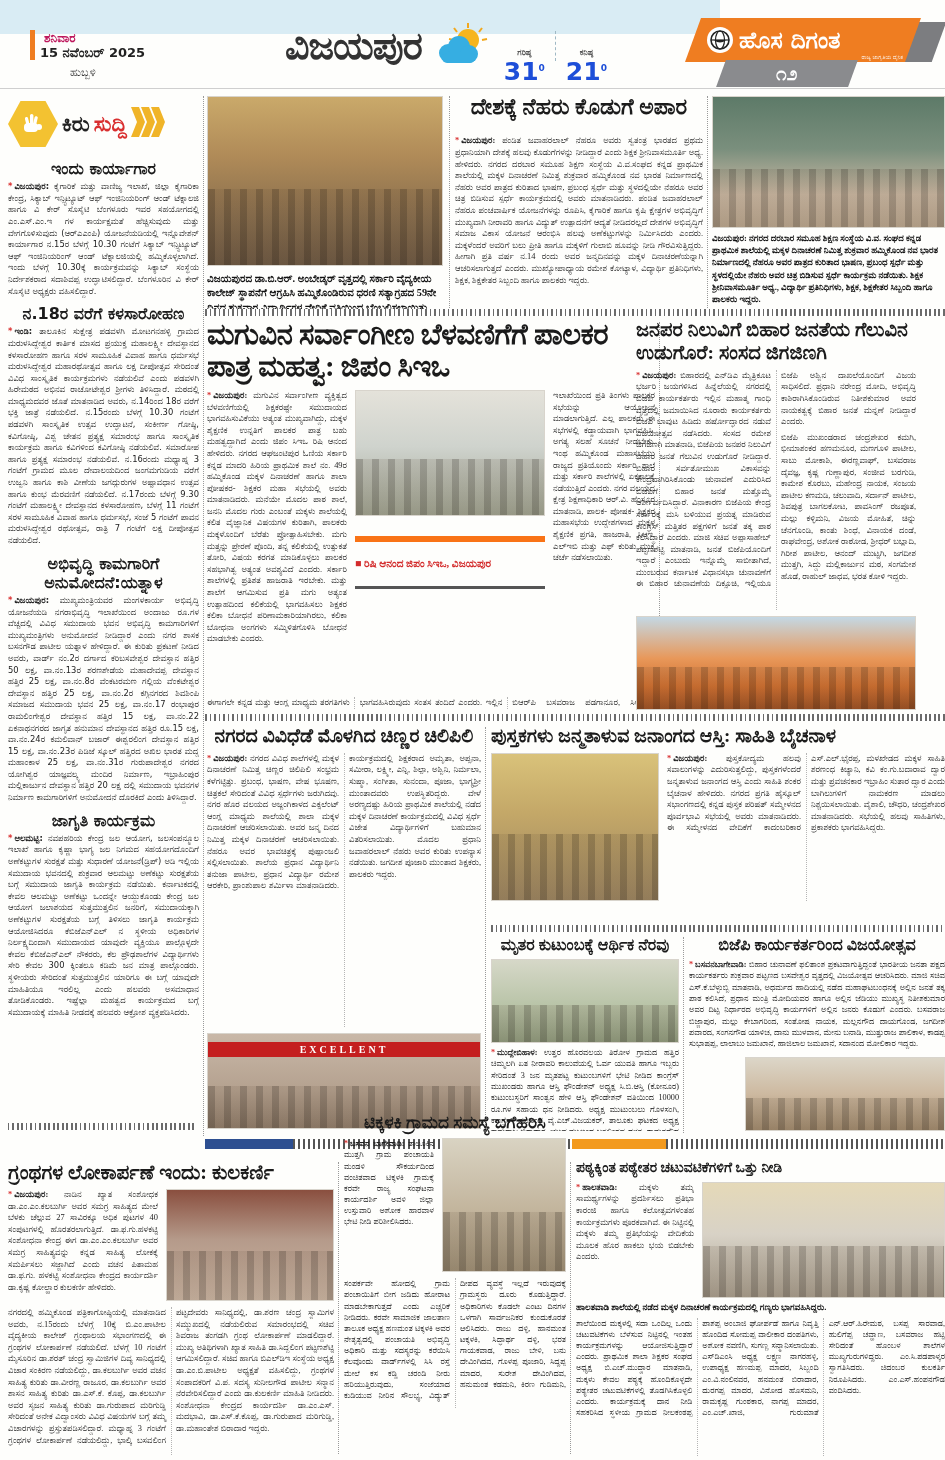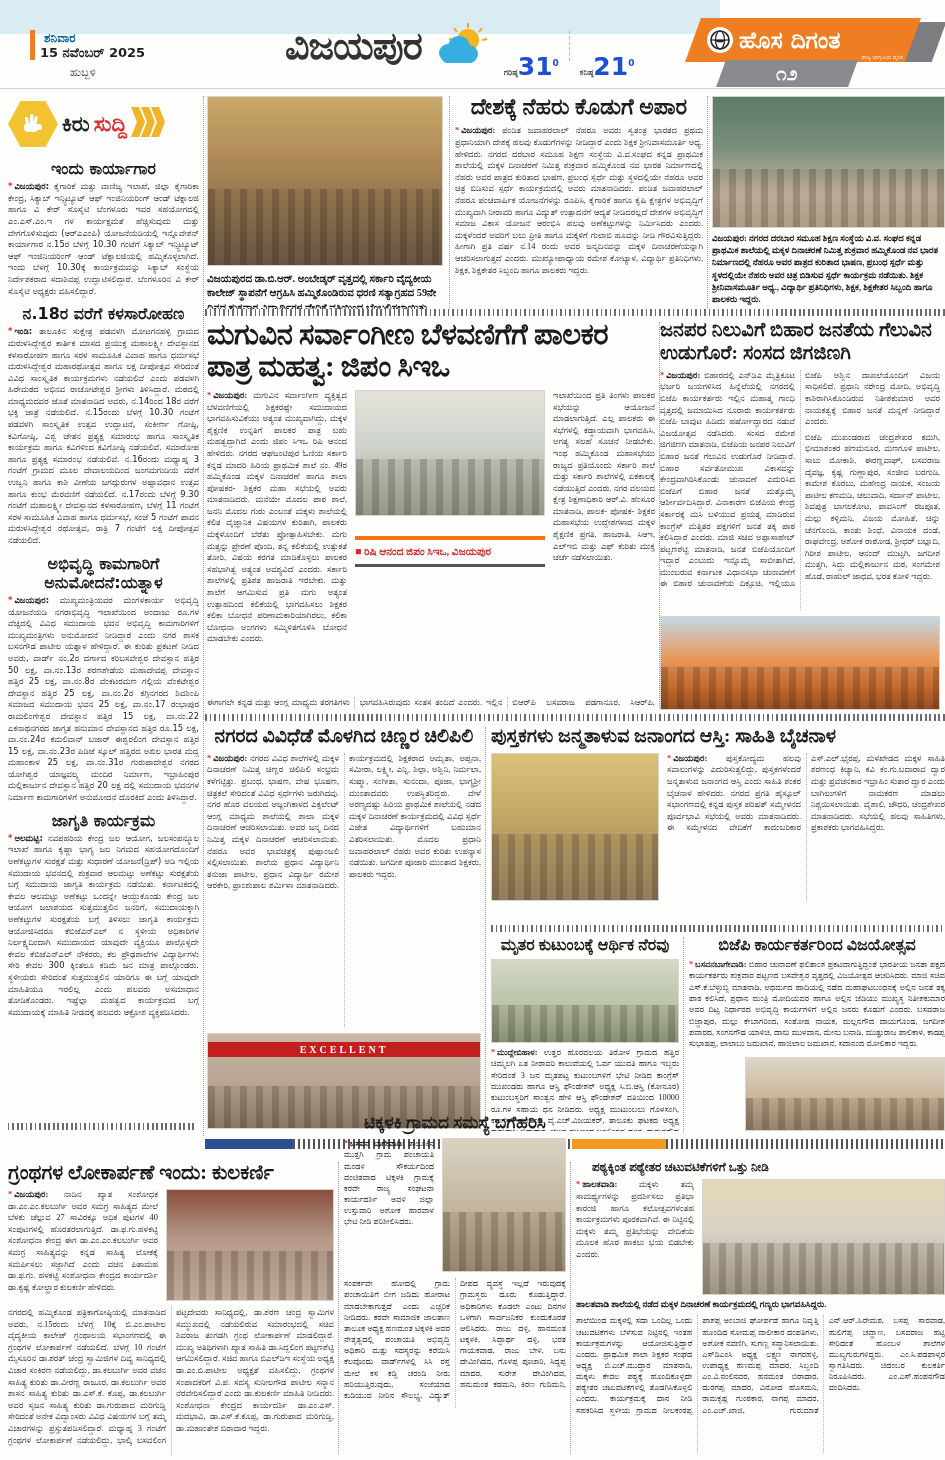--- a/index.html
+++ b/index.html
@@ -2,26 +2,26 @@
 <html><head>
 <meta charset="utf-8">
 <style>
   html,body{margin:0;padding:0;background:#e9e9e6;}
   *{box-sizing:border-box;}
   .page{position:relative;width:945px;height:1460px;margin:0 auto;background:#fefefc;
         font-family:"DejaVu Sans",sans-serif;color:#1d1d1d;overflow:hidden;}
   
   .band{position:absolute;left:0;top:28;width:720px;height:34px;background:#d9ecf4;}
   .tick{position:absolute;left:30px;top:30px;width:5px;height:30px;background:#ef7d21;}
-  .day{position:absolute;left:44px;top:31px;font-size:12px;font-weight:bold;color:#0369a1;}
+  .day{position:absolute;left:44px;top:31px;font-size:12px;font-weight:bold;color:#be185d;}
   .date{position:absolute;left:40px;top:45px;font-size:13px;font-weight:bold;color:#222;}
   .subed{position:absolute;left:70px;top:66px;font-size:11px;color:#333;}
   .mastc{position:absolute;left:285px;top:18px;height:56px;display:flex;align-items:center;gap:10px;}
   .city{font-size:38px;font-weight:800;color:#333;letter-spacing:-1px;line-height:1;}
-  .temp{display:flex;align-items:flex-end;line-height:1;margin-top:40px;}
+  .temp{display:flex;flex-direction:column;align-items:center;line-height:1;margin-top:40px;}
   .tlabel{font-size:8px;font-weight:bold;color:#555;margin-bottom:2px;}
   .tval{font-size:25px;font-weight:700;color:#1d4ed8;}
   .tval sup{font-size:9px;vertical-align:super;}
   .tdiv{width:0;height:30px;border-left:1px dashed #9fb8c4;}
   .brand{position:absolute;right:0;top:6px;width:252px;height:84px;}
   .bg1{position:absolute;left:14px;top:16px;width:232px;height:40px;background:#7c7d80;transform:skewX(-20deg);}
   .orangebox{position:absolute;left:0;top:12px;width:220px;height:44px;background:#ef7d21;transform:skewX(-20deg);}
   .obi{transform:skewX(20deg);display:flex;align-items:center;height:100%;padding-left:14px;gap:6px;position:relative;}
   .bname{font-size:23px;font-weight:800;color:#fff;letter-spacing:0;}
   .btag{position:absolute;right:10px;bottom:1px;font-size:5.5px;color:#fff;}
@@ -76,21 +76,21 @@
   .leftstripe{position:absolute;left:0;right:4px;bottom:4px;}
   
   .abs{position:absolute;overflow:hidden;font-family:Liberation Serif, serif;}
   .mrow{display:flex;gap:8px;margin-top:7px;}
   .quote{margin-top:6px;}
   .qtop{display:flex;gap:6px;align-items:flex-start;}
   .qcirc{width:42px;height:26px;position:relative;flex:none;margin-top:2px;}
   .qc1{position:absolute;left:0;top:0;width:24px;height:24px;border-radius:50%;background:#e63434;}
   .qc2{position:absolute;left:15px;top:0;width:24px;height:24px;border-radius:50%;background:#f4a321;opacity:.92;}
   .qtext{font-size:9.6px;font-weight:bold;line-height:1.45;text-align:left;}
-  .qattr{margin-top:20px;border-top:4px solid #f97316;border-bottom:3px solid #555;padding:6px 0;
+  .qattr{margin-top:20px;border-top:6px solid #f97316;border-bottom:3px solid #555;padding:16px 0;
          color:#d32b2b;font-weight:bold;font-size:10.5px;}
   .divider{position:absolute;left:205px;top:1139px;width:740px;height:10px;display:flex;}
   .seg-blue{width:88px;background:#2d4f91;}
   .seg-orange{width:94px;background:#f39a1e;}
   .seg-stripe{flex:1;background:repeating-linear-gradient(90deg,#555 0 2px,#fff 2px 5px);}
   .brow{display:flex;gap:8px;margin-top:5px;}
 </style>
 </head>
 <body>
 
@@ -206,21 +206,21 @@
 
   <div class="vdot" style="left:203px;top:96px;height:1040px;"></div>
 
   <div class="abs photo ph-tent" style="left:207px;top:96px;width:236px;height:170px;"></div>
   <div class="abs cap" style="left:207px;top:272px;width:236px;height:58px;">ವಿಜಯಪುರದ ಡಾ.ಬಿ.ಆರ್. ಅಂಬೇಡ್ಕರ್ ವೃತ್ತದಲ್ಲಿ ಸರ್ಕಾರಿ ವೈದ್ಯಕೀಯ ಕಾಲೇಜ್ ಸ್ಥಾಪನೆಗೆ ಆಗ್ರಹಿಸಿ ಹಮ್ಮಿಕೊಂಡಿರುವ ಧರಣಿ ಸತ್ಯಾಗ್ರಹದ 59ನೇ ದಿನದ ಶುಕ್ರವಾರ ವಿದ್ಯಾರ್ಥಿಗಳ ವೇದಿಕೆ ವತಿಯಿಂದ ಬೆಂಬಲಿಸಲಾಯಿತು.</div>
 
   <div class="vdot" style="left:449px;top:96px;height:212px;"></div>
 
   <div class="abs" style="left:455px;top:94px;width:248px;height:214px;">
     <h2 class="h-lg center" style="font-size:22px;">ದೇಶಕ್ಕೆ ನೆಹರು ಕೊಡುಗೆ ಅಪಾರ</h2>
-    <div class="bodytxt" style="margin-top:5px;height:180px;overflow:hidden;">
+    <div class="bodytxt" style="margin-top:15px;height:180px;overflow:hidden;">
       <p><span class="star">*</span><span class="dl">ವಿಜಯಪುರ:</span> <span>ಪಂಡಿತ ಜವಾಹರಲಾಲ್ ನೆಹರೂ ಅವರು ಸ್ವತಂತ್ರ ಭಾರತದ ಪ್ರಥಮ ಪ್ರಧಾನಿಯಾಗಿ ದೇಶಕ್ಕೆ ಹಲವು ಕೊಡುಗೆಗಳನ್ನು ನೀಡಿದ್ದಾರೆ ಎಂದು ಶಿಕ್ಷಕ ಶ್ರೀನಿವಾಸಮೂರ್ತಿ ಅಧ್ಯ. ಹೇಳಿದರು. ನಗರದ ದರಬಾರ ಸಮೂಹ ಶಿಕ್ಷಣ ಸಂಸ್ಥೆಯ ವಿ.ವ.ಸಂಘದ ಕನ್ನಡ ಪ್ರಾಥಮಿಕ ಶಾಲೆಯಲ್ಲಿ ಮಕ್ಕಳ ದಿನಾಚರಣೆ ನಿಮಿತ್ತ ಶುಕ್ರವಾರ ಹಮ್ಮಿಕೊಂಡ ನವ ಭಾರತ ನಿರ್ಮಾಣದಲ್ಲಿ ನೆಹರು ಅವರ ಪಾತ್ರದ ಕುರಿತಾದ ಭಾಷಣ, ಪ್ರಬಂಧ ಸ್ಪರ್ಧೆ ಮತ್ತು ಸ್ಥಳದಲ್ಲಿಯೇ ನೆಹರೂ ಅವರ ಚಿತ್ರ ಬಿಡಿಸುವ ಸ್ಪರ್ಧೆ ಕಾರ್ಯಕ್ರಮದಲ್ಲಿ ಅವರು ಮಾತನಾಡಿದರು. ಪಂಡಿತ ಜವಾಹರಲಾಲ್ ನೆಹರೂ ಪಂಚವಾರ್ಷಿಕ ಯೋಜನೆಗಳನ್ನು ರೂಪಿಸಿ, ಕೈಗಾರಿಕೆ ಹಾಗೂ ಕೃಷಿ ಕ್ಷೇತ್ರಗಳ ಅಭಿವೃದ್ಧಿಗೆ ಮುಖ್ಯವಾಗಿ ನೀರಾವರಿ ಹಾಗೂ ವಿದ್ಯುತ್ ಉತ್ಪಾದನೆಗೆ ಆದ್ಯತೆ ನೀಡಿದರಲ್ಲದೆ ದೇಶಗಳ ಅಭಿವೃದ್ಧಿಗೆ ಸಮಾಜ ವಿಕಾಸ ಯೋಜನೆ ಆರಂಭಿಸಿ ಹಲವು ಅಣೆಕಟ್ಟುಗಳನ್ನು ನಿರ್ಮಿಸಿದರು ಎಂದರು. ಮಕ್ಕಳೆಂದರೆ ಅವರಿಗೆ ಬಲು ಪ್ರೀತಿ ಹಾಗೂ ಮಕ್ಕಳಿಗೆ ಗುಲಾಬಿ ಹೂವನ್ನು ನೀಡಿ ಗೌರವಿಸುತ್ತಿದ್ದರು. ಹೀಗಾಗಿ ಪ್ರತಿ ವರ್ಷ ನ.14 ರಂದು ಅವರ ಜನ್ಮದಿನವನ್ನು ಮಕ್ಕಳ ದಿನಾಚರಣೆಯನ್ನಾಗಿ ಆಚರಿಸಲಾಗುತ್ತದೆ ಎಂದರು. ಮುಖ್ಯೋಪಾಧ್ಯಾಯ ರಮೇಶ ಕೋಟ್ಯಾಳ, ವಿದ್ಯಾರ್ಥಿ ಪ್ರತಿನಿಧಿಗಳು, ಶಿಕ್ಷಕ, ಶಿಕ್ಷಕೇತರ ಸಿಬ್ಬಂದಿ ಹಾಗೂ ಪಾಲಕರು ಇದ್ದರು.</span></p>
     </div>
   </div>
 
   <div class="vdot" style="left:707px;top:96px;height:212px;"></div>
 
   <div class="abs photo ph-class" style="left:712px;top:96px;width:233px;height:132px;"></div>
   <div class="abs capsm" style="left:712px;top:232px;width:233px;height:78px;">ವಿಜಯಪುರ: ನಗರದ ದರಬಾರ ಸಮೂಹ ಶಿಕ್ಷಣ ಸಂಸ್ಥೆಯ ವಿ.ವ. ಸಂಘದ ಕನ್ನಡ ಪ್ರಾಥಮಿಕ ಶಾಲೆಯಲ್ಲಿ ಮಕ್ಕಳ ದಿನಾಚರಣೆ ನಿಮಿತ್ತ ಶುಕ್ರವಾರ ಹಮ್ಮಿಕೊಂಡ ನವ ಭಾರತ ನಿರ್ಮಾಣದಲ್ಲಿ ನೆಹರೂ ಅವರ ಪಾತ್ರದ ಕುರಿತಾದ ಭಾಷಣ, ಪ್ರಬಂಧ ಸ್ಪರ್ಧೆ ಮತ್ತು ಸ್ಥಳದಲ್ಲಿಯೇ ನೆಹರು ಅವರ ಚಿತ್ರ ಬಿಡಿಸುವ ಸ್ಪರ್ಧೆ ಕಾರ್ಯಕ್ರಮ ನಡೆಯಿತು. ಶಿಕ್ಷಕ ಶ್ರೀನಿವಾಸಮೂರ್ತಿ ಅಧ್ಯ., ವಿದ್ಯಾರ್ಥಿ ಪ್ರತಿನಿಧಿಗಳು, ಶಿಕ್ಷಕ, ಶಿಕ್ಷಕೇತರ ಸಿಬ್ಬಂದಿ ಹಾಗೂ ಪಾಲಕರು ಇದ್ದರು.</div>
 
   <div class="abs hstripe" style="left:205px;top:309px;width:740px;"></div>
@@ -241,21 +241,21 @@
         <p><span>ಇಲಾಖೆಯಿಂದ ಪ್ರತಿ ತಿಂಗಳು ಪಾಲಕರ ಸಭೆಯನ್ನು ಆಯೋಜನೆ ಮಾಡಲಾಗುತ್ತಿದೆ. ಎಲ್ಲ ಪಾಲಕರು ಈ ಸಭೆಗಳಲ್ಲಿ ಕಡ್ಡಾಯವಾಗಿ ಭಾಗವಹಿಸಿ, ಅಗತ್ಯ ಸಲಹೆ ಸೂಚನೆ ನೀಡಬೇಕು. ಇಂಥ ಹಮ್ಮಿಕೊಂಡ ಮಹಾಸಭೆಯು ರಾಜ್ಯದ ಪ್ರತಿಯೊಂದು ಸರ್ಕಾರಿ ಶಾಲೆ ಮತ್ತು ಸರ್ಕಾರಿ ಶಾಲೆಗಳಲ್ಲಿ ಏಕಕಾಲಕ್ಕೆ ನಡೆಯುತ್ತಿದೆ ಎಂದರು. ನಗರ ವಲಯದ ಕ್ಷೇತ್ರ ಶಿಕ್ಷಣಾಧಿಕಾರಿ ಆರ್.ವಿ. ಹೆಂಸೂರ ಮಾತನಾಡಿ, ಪಾಲಕ- ಪೋಷಕ- ಶಿಕ್ಷಕರ ಮಹಾಸಭೆಯ ಉದ್ದೇಶಗಳಾದ ಮಕ್ಕಳ ಶೈಕ್ಷಣಿಕ ಪ್ರಗತಿ, ಹಾಜರಾತಿ, ಸಿಆಇ, ಎಲ್‌ಇಬಿ ಮತ್ತು ಎಫ್ ಕುರಿತು ಮುಕ್ತ ಚರ್ಚೆ ನಡೆಸಲಾಯಿತು.</span></p>
       </div>
     </div>
     <div class="bodytxt cols3" style="margin-top:5px;height:54px;">
       <p>ಈಗಾಗಲೇ ಕನ್ನಡ ಮತ್ತು ಆಂಗ್ಲ ಮಾಧ್ಯಮ ತರಗತಿಗಳು ನಡೆಯುತ್ತಿದೆ. ಇಂದು ನಡೆದ ಪಾಲಕ ಪೋಷಕರು ಮತ್ತು ಶಿಕ್ಷಕರ ಮಹಾ ಸಭೆಗೆ ಬಹಳ ಜನ ಪಾಲಕರು ಭಾಗವಹಿಸಿರುವುದು ಸಂತಸ ತಂದಿದೆ ಎಂದರು. ಇಲ್ಲಿನ ಇಟಗಿ, ಶಾಲೆಯ ಮುಖ್ಯ ಗುರು ಚಂದ್ರಕಾಂತ ಕನ್ನೆ, ಪಿ.ಕೆ. ದಳವಾಯಿ, ಶಿಕ್ಷಣ ಸಂಯೋಜಕ ರಾಜು ಮಸೂತಿ, ಬಿಆರ್‌ಪಿ ಬಸವರಾಜ ಪಡಗಾನೂರ, ಸಿಆರ್‌ಪಿ, ಎಸ್‌ಡಿಎಂ ಡ್ಯಾಂಶಿವ ಪ್ರಾದೇಶಿಕ ವ್ಯವಸ್ಥಾಪಕ ವಿಕಾಸ, ಶಿಕ್ಷಕ ಮಲ್ಲಯ್ಯ ಸ್ವಾಮಿ, ಸವಿತಾ ತಿಗಡಿ ಇದ್ದರು.</p>
     </div>
   </div>
 
   <div class="vdot" style="left:659px;top:322px;height:386px;"></div>
 
-  <div class="abs" style="left:660px;top:318px;width:280px;height:394px;">
+  <div class="abs" style="left:636px;top:318px;width:280px;height:394px;">
     <h2 class="h-lg">ಜನಪರ ನಿಲುವಿಗೆ ಬಿಹಾರ ಜನತೆಯ ಗೆಲುವಿನ ಉಡುಗೊರೆ: ಸಂಸದ ಜಿಗಜಿಣಗಿ</h2>
     <div class="bodytxt cols2" style="margin-top:5px;height:240px;">
       <p><span class="star">*</span><span class="dl">ವಿಜಯಪುರ:</span> <span>ಬಿಹಾರದಲ್ಲಿ ಎನ್‌ಡಿಎ ಮೈತ್ರಿಕೂಟ ಭರ್ಜರಿ ಜಯಗಳಿಸಿದ ಹಿನ್ನೆಲೆಯಲ್ಲಿ ನಗರದಲ್ಲಿ ಬಿಜೆಪಿ ಕಾರ್ಯಕರ್ತರು ಇಲ್ಲಿನ ಮಹಾತ್ಮ ಗಾಂಧಿ ವೃತ್ತದಲ್ಲಿ ಜಮಾಯಿಸಿದ ನೂರಾರು ಕಾರ್ಯಕರ್ತರು ಬಿಜೆಪಿ ಬಾವುಟ ಹಿಡಿದು ಹರ್ಷೋದ್ಘಾರದ ನಡುವೆ ವಿಜಯೋತ್ಸವ ನಡೆಸಿದರು. ಸಂಸದ ರಮೇಶ ಜಿಗಜಿಣಗಿ ಮಾತನಾಡಿ, ಬಿಜೆಪಿಯ ಜನಪರ ನಿಲುವಿಗೆ ಬಿಹಾರ ಜನತೆ ಗೆಲುವಿನ ಉಡುಗೊರೆ ನೀಡಿದ್ದಾರೆ. ಬಿಹಾರ ಸರ್ವತೋಮುಖ ವಿಕಾಸವನ್ನು ಕೇಂದ್ರವಾಗಿರಿಸಿಕೊಂಡು ಚುನಾವಣೆ ಎದುರಿಸಿದ ಬಿಜೆಪಿಗೆ ಬಿಹಾರ ಜನತೆ ಮತ್ತೊಮ್ಮೆ ಆರ್ಶೀರ್ವದಿಸಿದ್ದಾರೆ. ವಿನಾಕಾರಣ ಬಿಜೆಪಿಯ ಕೇಂದ್ರ ಸರ್ಕಾರಕ್ಕೆ ಮಸಿ ಬಳಿಯುವ ಪ್ರಯತ್ನ ಮಾಡಿರುವ ಕಾಂಗ್ರೆಸ್ ಮತ್ತಿತರ ಪಕ್ಷಗಳಿಗೆ ಜನತೆ ತಕ್ಕ ಪಾಠ ಕಲಿಸಿದ್ದಾರೆ ಎಂದರು. ಮಾಜಿ ಸಚಿವ ಅಪ್ಪಾಸಾಹೇಬ್ ಪಟ್ಟಣಶೆಟ್ಟಿ ಮಾತನಾಡಿ, ಜನತೆ ಬಿಜೆಪಿಯೊಂದಿಗೆ ಇದ್ದಾರೆ ಎಂಬುದು ಇನ್ನೊಮ್ಮೆ ಸಾಬೀತಾಗಿದೆ, ಮುಂಬರುವ ಕರ್ನಾಟಕ ವಿಧಾನಸಭಾ ಚುನಾವಣೆಗೆ ಈ ಬಿಹಾರ ಚುನಾವಣೆಯ ದಿಕ್ಸೂಚಿ, ಇಲ್ಲಿಯೂ ಬಿಜೆಪಿ ಅಶ್ವಿನ ದಾಖಲೆಯೊಂದಿಗೆ ವಿಜಯ ಸಾಧಿಸಲಿದೆ. ಪ್ರಧಾನಿ ನರೇಂದ್ರ ಮೋದಿ, ಅಭಿವೃದ್ಧಿ ಕಾಶಿರಾಗಿಸಿಕೊಂಡಿರುವ ನಿತೀಶಕುಮಾರ ಅವರ ನಾಯಕತ್ವಕ್ಕೆ ಬಿಹಾರ ಜನತೆ ಮನ್ನಣೆ ನೀಡಿದ್ದಾರೆ ಎಂದರು.</span></p>
       <p>ಬಿಜೆಪಿ ಮುಖಂಡರಾದ ಚಂದ್ರಶೇಖರ ಕಮಗಿ, ಭೀಮಾಶಂಕರ ಹಣಮನೂರ, ಮಣಗೂಳಿ ಪಾಟೀಲ, ಸಾಬು ಮೋಕಾಶಿ, ಈರಣ್ಣವಾಘ್, ಬಸವರಾಜ ದೈವಜ್ಞ, ಕೃಷ್ಣ ಗುಣ್ಣಾಪುರ, ಸಂಜೀವ ಬರಗುಡಿ, ಕಾಮೇಶ ಕೊರಬು, ಮಹೇಂದ್ರ ನಾಯಕ, ಸಂಜಯ ಪಾಟೀಲ ಕಣಮಡಿ, ಚಲುವಾದಿ, ಸರ್ದಾನ್ ಪಾಟೀಲ, ಶಿವಪುತ್ರ ಬಾಗಲಕೋಟ, ಪಾವಸಿಂಗ್ ರಜಪೂತ, ಮಲ್ಲು ಕಳ್ಳಿಮನಿ, ವಿಜಯ ಮೋಹಿತೆ, ಚಿನ್ನು ಚೆನಗೊಂಡಿ, ಕಾಂತು ಶಿಂಧೆ, ವಿನಾಯಕ ದಂಡೆ, ರಾಘವೇಂದ್ರ, ಅಶೋಕ ರಾಠೋಡ, ಶ್ರೀಧರ್ ಬಬ್ಲಾದಿ, ಗಿರೀಶ ಪಾಟೀಲ, ಆನಂದ್ ಮುಟ್ಟಗಿ, ಜಗದೀಶ ಮುತ್ತಗಿ, ಸಿದ್ದು ಮಲ್ಲಿಕಾರ್ಜುನ ಮಠ, ಸಂಗಮೇಶ ಹೊಡೆ, ರಾಹುಲ್ ಜಾಧವ, ಭರತ ಕೋಳಿ ಇದ್ದರು.</p>
     </div>
     <div class="photo ph-flags" style="height:94px;margin-top:6px;"></div>
   </div>
 
   <div class="abs hstripe" style="left:205px;top:714px;width:740px;"></div>
 
@@ -332,21 +332,21 @@
       <div class="photo ph-road" style="flex:1;height:134px;"></div>
     </div>
     <div class="bodytxt cols2" style="margin-top:6px;height:132px;font-size:8.1px;">
       <p>ಸಂಪರ್ಕವೇ ಹೋದಲ್ಲಿ ಗ್ರಾಮ ಪಂಚಾಯಿತಿಗೆ ಬೀಗ ಜಡಿದು ಹೋರಾಟ ಮಾಡಬೇಕಾಗುತ್ತದೆ ಎಂದು ಎಚ್ಚರಿಕೆ ನೀಡಿದರು. ಕರವೇ ಸಾಮಾಜಿಕ ಜಾಲತಾಣ ತಾಲೂಕ ಅಧ್ಯಕ್ಷ ಹಣಮಂತ ಟಿಕ್ಕಳಕಿ ಅವರ ನೇತೃತ್ವದಲ್ಲಿ ಪಂಚಾಯತಿ ಅಭಿವೃದ್ಧಿ ಅಧಿಕಾರಿ ಮತ್ತು ಸದಸ್ಯರನ್ನು ಕರೆಯಿಸಿ ಕೆಲವೊಂದು ವಾರ್ಡ್‌ಗಳಲ್ಲಿ ಸಿಸಿ ರಸ್ತೆ ಮೇಲೆ ಕಸ ಕಡ್ಡಿ ಚರಂಡಿ ನೀರು ಹರಿಯುತ್ತಿರುವುದು, ಸಂಜೆಯಾದ ಕುಡಿಯುವ ನೀರಿನ ಸೌಲಭ್ಯ, ವಿದ್ಯುತ್ ದೀಪದ ವ್ಯವಸ್ಥೆ ಇಲ್ಲದೆ ಇರುವುದಕ್ಕೆ ಗ್ರಾಮಸ್ಥರು ದೂರು ಕೊಡುತ್ತಿದ್ದಾರೆ. ಅಧಿಕಾರಿಗಳು ಕೊಡಲೇ ಎಂಟು ದಿನಗಳ ಒಳಗಾಗಿ ಸಾರ್ವಜನಿಕರ ಕುಂದುಕೊರತೆ ಆಲಿಸಿದರು. ರಾಜು ದಳ್ಳಿ, ಹಾನಮಂತ ಟಕ್ಕಳಕಿ, ಸಿದ್ಧಾರ್ಥ ದಳ್ಳಿ, ಭರತ ಗಾಯಕವಾಡ, ರಾಜು ಬೇಳಿ, ಬನು ದೇವಿಂಗಿದವ, ಗೊಳಪ್ಪ ಪೂಜಾರಿ, ಸಿದ್ದಪ್ಪ ಮಾದರ, ಸುರೇಶ ದೇವಿಂಗಿದವ, ಹನುಮಂತ ಕಡಮನಿ, ಕಿರಣ ಗುಡಿಮನಿ, ಕುಮಾರ ನಾಗರಬೆಟ್ಟ, ಬಸವರಾಜ ನಡುವಿನಮನಿ ಸೇರಿ ಇತರರು ಇದ್ದರು.</p>
     </div>
   </div>
 
   <div class="vdot" style="left:570px;top:1162px;height:292px;"></div>
 
   <div class="abs" style="left:576px;top:1160px;width:369px;height:296px;">
-    <h2 class="h-md" style="font-size:12px;margin-left:16px;">ಪಠ್ಯಕ್ಕಿಂತ ಪಠ್ಯೇತರ ಚಟುವಟಿಕೆಗಳಿಗೆ ಒತ್ತು ನೀಡಿ</h2>
+    <h2 class="h-md" style="font-size:14px;">ಪಠ್ಯಕ್ಕಿಂತ ಪಠ್ಯೇತರ ಚಟುವಟಿಕೆಗಳಿಗೆ ಒತ್ತು ನೀಡಿ</h2>
     <div class="brow">
       <div class="bodytxt" style="width:118px;height:116px;overflow:hidden;">
         <p><span class="star">*</span><span class="dl">ಹಾಲತವಾಡಿ:</span> <span>ಮಕ್ಕಳು ತಮ್ಮ ಸಾಮರ್ಥ್ಯಗಳನ್ನು ಪ್ರದರ್ಶಿಸಲು ಪ್ರತಿಭಾ ಕಾರಂಜಿ ಹಾಗೂ ಕಲೋತ್ಸವಗಳಂತಹ ಕಾರ್ಯಕ್ರಮಗಳು ಪೂರಕವಾಗಿವೆ. ಈ ನಿಟ್ಟಿನಲ್ಲಿ ಮಕ್ಕಳು ತಮ್ಮ ಪ್ರತಿಭೆಯನ್ನು ವೇದಿಕೆಯ ಮೂಲಕ ಹೊರ ಹಾಕಲು ಭಯ ಬಿಡಬೇಕು ಎಂದರು.</span></p>
       </div>
       <div class="photo ph-event" style="flex:1;height:116px;"></div>
     </div>
     <div class="capsm" style="margin-top:3px;height:13px;overflow:hidden;">ಹಾಲತವಾಡಿ ಶಾಲೆಯಲ್ಲಿ ನಡೆದ ಮಕ್ಕಳ ದಿನಾಚರಣೆ ಕಾರ್ಯಕ್ರಮದಲ್ಲಿ ಗಣ್ಯರು ಭಾಗವಹಿಸಿದ್ದರು.</div>
     <div class="bodytxt cols3" style="margin-top:4px;height:138px;font-size:8.1px;">
       <p>ಶಾಲೆಯಿಂದ ಮಕ್ಕಳಲ್ಲಿ ಸದಾ ಒಂದಿಲ್ಲ ಒಂದು ಚಟುವಟಿಕೆಗಳು ಬೆಳೆಸುವ ನಿಟ್ಟಿನಲ್ಲಿ ಇಂತಹ ಕಾರ್ಯಕ್ರಮಗಳನ್ನು ಆಯೋಜಿಸುತ್ತಿದ್ದಾರೆ ಎಂದರು. ಪ್ರಾಥಮಿಕ ಶಾಲಾ ಶಿಕ್ಷಕರ ಸಂಘದ ಅಧ್ಯಕ್ಷ ಬಿ.ಎಚ್.ಮುದ್ದಾರ ಮಾತನಾಡಿ, ಮಕ್ಕಳು ಕೇವಲ ಪಠ್ಯಕ್ಕೆ ಹೊಂದಿಕೊಳ್ಳದೇ ಪಠ್ಯೇತರ ಚಟುವಟಿಕೆಗಳಲ್ಲಿ ತೊಡಗಿಸಿಕೊಳ್ಳಲಿ ಎಂದರು. ಕಾರ್ಯಕ್ರಮಕ್ಕೆ ದಾನ ನೀಡಿ ಸಹಕರಿಸಿದ ಸ್ಥಳೀಯ ಗ್ರಾಮದ ನೀಲಕಂಠಪ್ಪ ಪಾಶಪ್ಪ ಅಂಬಾಜಿ ಘೋರ್ಪಡೆ ಹಾಗೂ ನಿವೃತ್ತಿ ಹೊಂದಿದ ಸೋಮಪ್ಪ ವಾಲೀಕಾರ ದಂಪತಿಗಳು, ಅಶೋಕ ನವಣಿಗಿ, ಸುಗಣ್ಣ ಸನ್ಮಾನಿಸಲಾಯಿತು. ಎಸ್‌ಡಿಎಂಸಿ ಅಧ್ಯಕ್ಷ ಲಕ್ಷ್ಮಣ ನಾಗರಹಳ್ಳಿ, ಉಪಾಧ್ಯಕ್ಷ ಹಣಮಪ್ಪ ಮಾದರ, ಸಿಬ್ಬಂದಿ ಎಂ.ವಿ.ನಂಲಿನವರ, ಹನಮಂತ ಬಿರಾದಾರ, ದುರಗಪ್ಪ ಮಾದರ, ವಿನೋದ ಹೊಸಮನಿ, ರಾಮಕೃಷ್ಣ ಗುಂಠಕಾರ, ನಾಗಪ್ಪ ಮಾದರ, ಎಂ.ಎಚ್.ಖಾಜಿ, ಗುರುಮಾತೆ ಎನ್.ಆರ್.ಹಿರೇಮಠ, ಬಸಪ್ಪ ಸಾರವಾಡ, ಹುಲಿಗೆಪ್ಪ ಚವ್ಹಾಣ, ಬಸವರಾಜ ಹಟ್ಟಿ ಸೇರಿದಂತೆ ಹೊಂಬಳ ಶಾಲೆಗಳ ಮುಖ್ಯಗುರುಗಳಿದ್ದರು. ಎಂ.ಸಿ.ಪಡಪಾಳ್ಕರ ಸ್ವಾಗತಿಸಿದರು. ಚಿದಂಬರ ಕುಲಕರ್ತಿ ನಿರೂಪಿಸಿದರು. ಎಂ.ಎಸ್.ಹಂಪನಗೌಡ ವಂದಿಸಿದರು.</p>
     </div>

